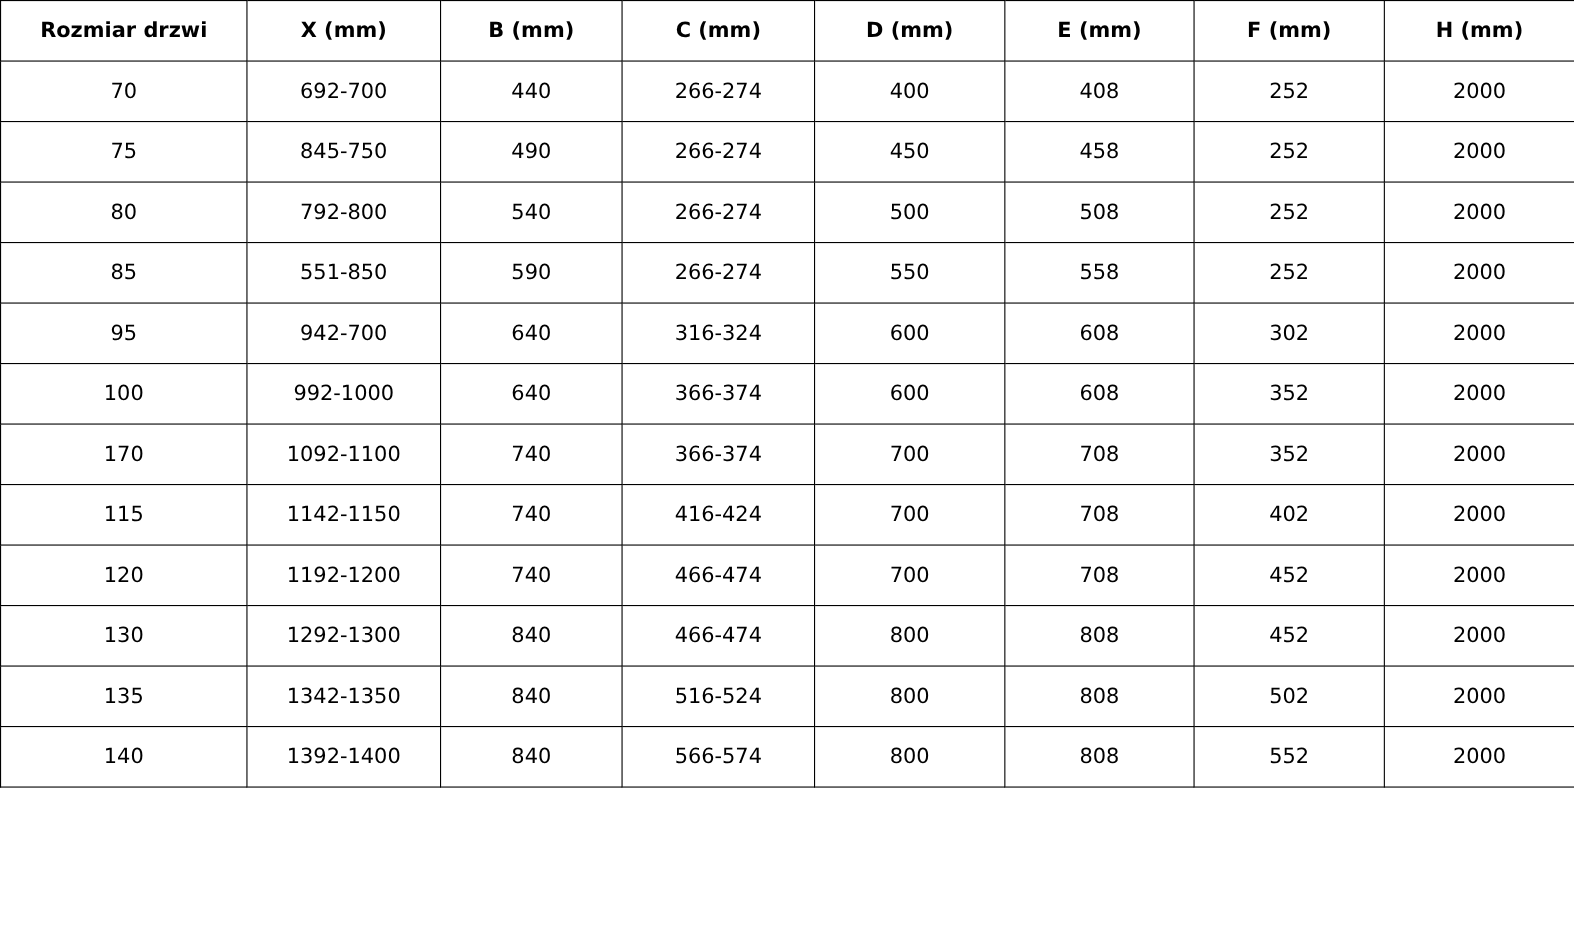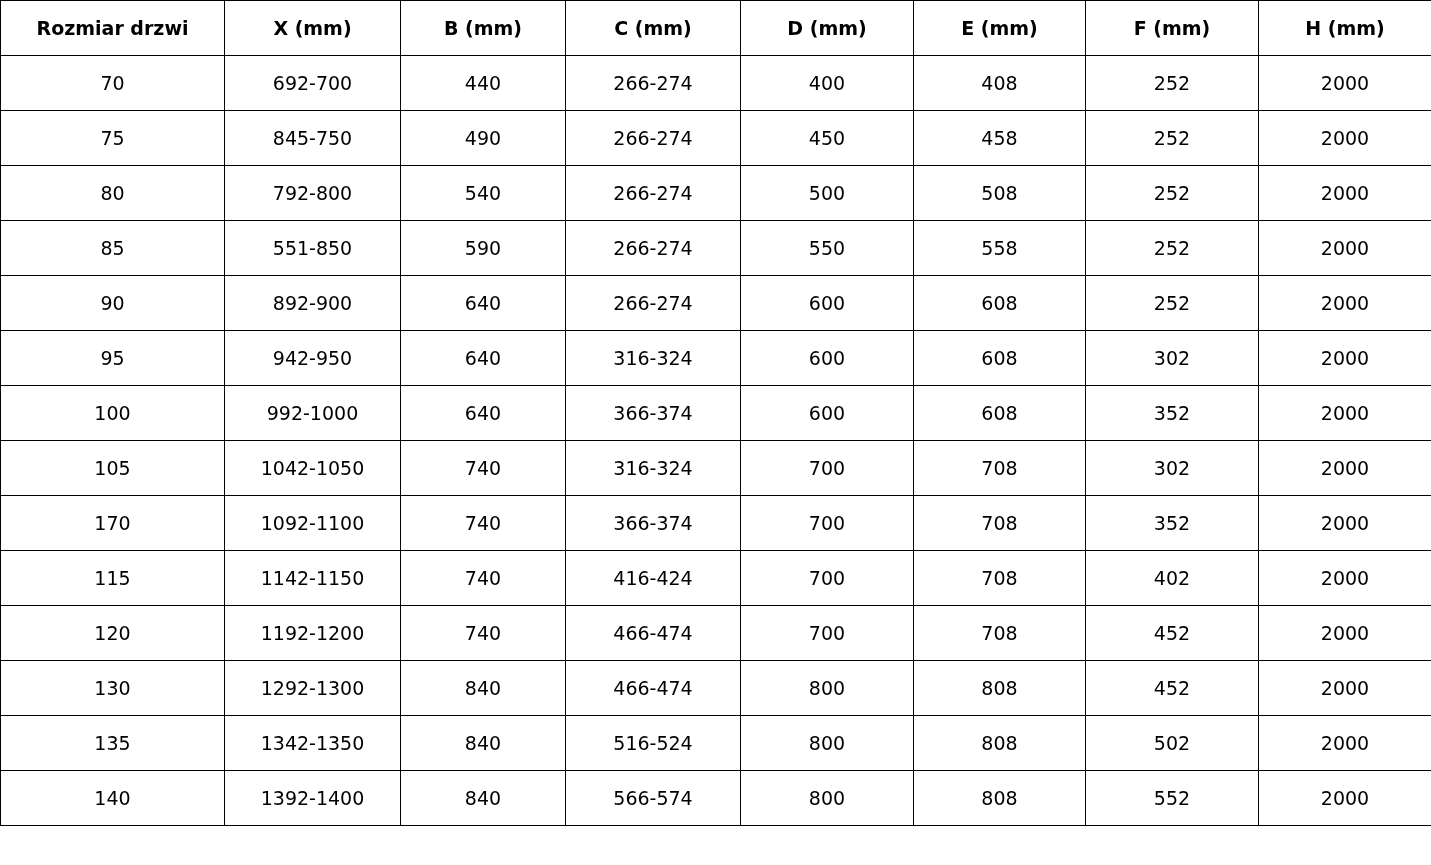--- a/index.html
+++ b/index.html
@@ -108,60 +108,40 @@
       <td>85</td>
       <td>551-850</td>
       <td>590</td>
       <td>266-274</td>
       <td>550</td>
       <td>558</td>
       <td>252</td>
       <td>2000</td>
     </tr>
     <tr>
-      <td>90</td>
-      <td>892-900</td>
-      <td>640</td>
-      <td>266-274</td>
-      <td>600</td>
-      <td>608</td>
-      <td>252</td>
-      <td>2000</td>
-    </tr>
-    <tr>
       <td>95</td>
-      <td>942-950</td>
+      <td>942-700</td>
       <td>640</td>
       <td>316-324</td>
       <td>600</td>
       <td>608</td>
       <td>302</td>
       <td>2000</td>
     </tr>
     <tr>
       <td>100</td>
       <td>992-1000</td>
       <td>640</td>
       <td>366-374</td>
       <td>600</td>
       <td>608</td>
       <td>352</td>
       <td>2000</td>
     </tr>
     <tr>
-      <td>105</td>
-      <td>1042-1050</td>
-      <td>740</td>
-      <td>316-324</td>
-      <td>700</td>
-      <td>708</td>
-      <td>302</td>
-      <td>2000</td>
-    </tr>
-    <tr>
       <td>170</td>
       <td>1092-1100</td>
       <td>740</td>
       <td>366-374</td>
       <td>700</td>
       <td>708</td>
       <td>352</td>
       <td>2000</td>
     </tr>
     <tr>

